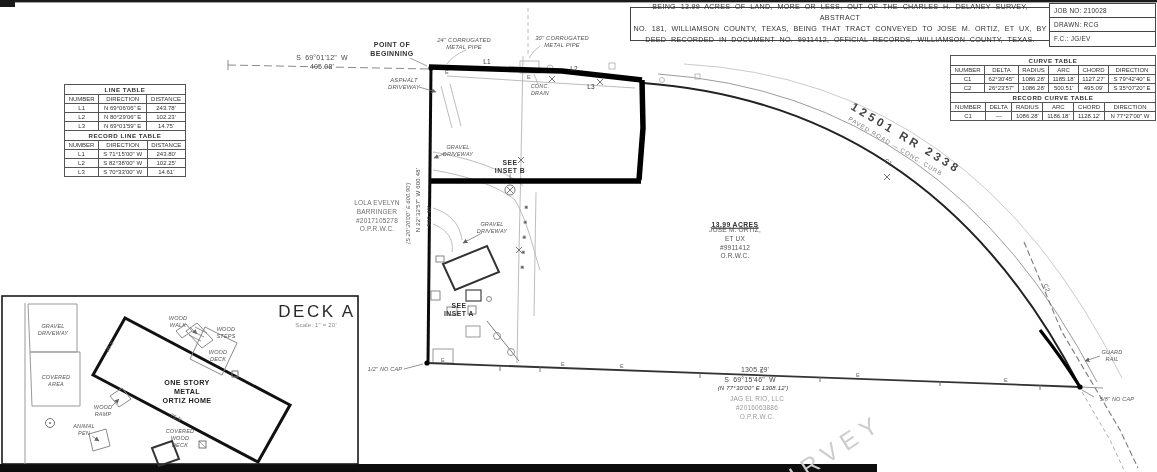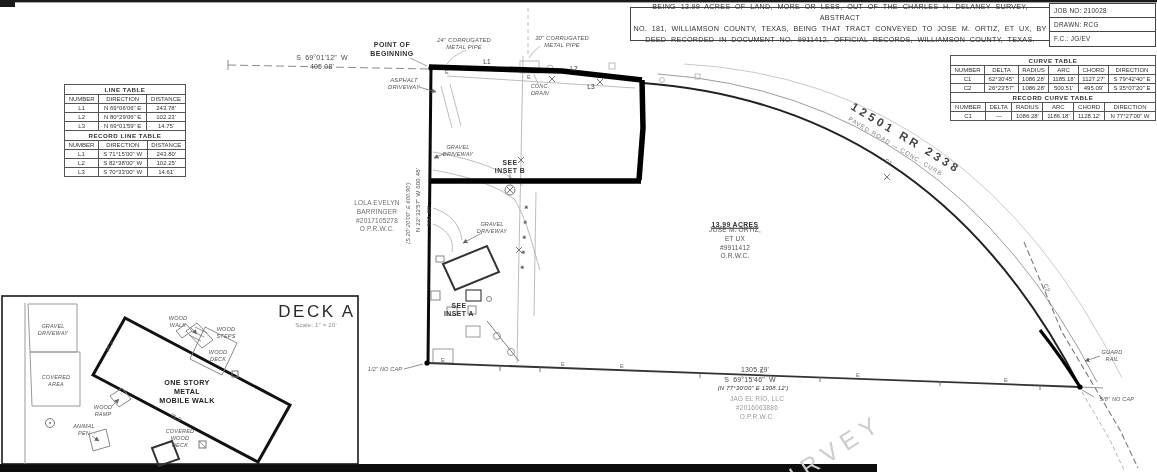--- a/index.html
+++ b/index.html
@@ -384,21 +384,21 @@
   <div class="lbl it" style="left:56px;top:381px;font-size:5.5px;">COVERED
 AREA</div>
   <div class="lbl it" style="left:178px;top:322px;font-size:5.5px;">WOOD
 WALK</div>
   <div class="lbl it" style="left:226px;top:333px;font-size:5.5px;">WOOD
 STEPS</div>
   <div class="lbl it" style="left:218px;top:356px;font-size:5.5px;">WOOD
 DECK</div>
   <div class="lbl b" style="left:187px;top:391px;font-size:7.2px;color:#222;letter-spacing:.4px;">ONE STORY
 METAL
-MOBILE WALK</div>
+ORTIZ HOME</div>
   <div class="lbl it" style="left:103px;top:411px;font-size:5.5px;">WOOD
 RAMP</div>
   <div class="lbl it" style="left:84px;top:430px;font-size:5.5px;">ANIMAL
 PEN</div>
   <div class="lbl it" style="left:180px;top:438px;font-size:5.5px;">COVERED
 WOOD
 DECK</div>
   <div class="lbl" style="left:110px;top:346px;font-size:5.5px;color:#666;transform:translate(-50%,-50%) rotate(-61deg);">26.5'</div>
   <div class="lbl" style="left:176px;top:418px;font-size:5.5px;color:#666;transform:translate(-50%,-50%) rotate(28deg);">75.5'</div>
 

